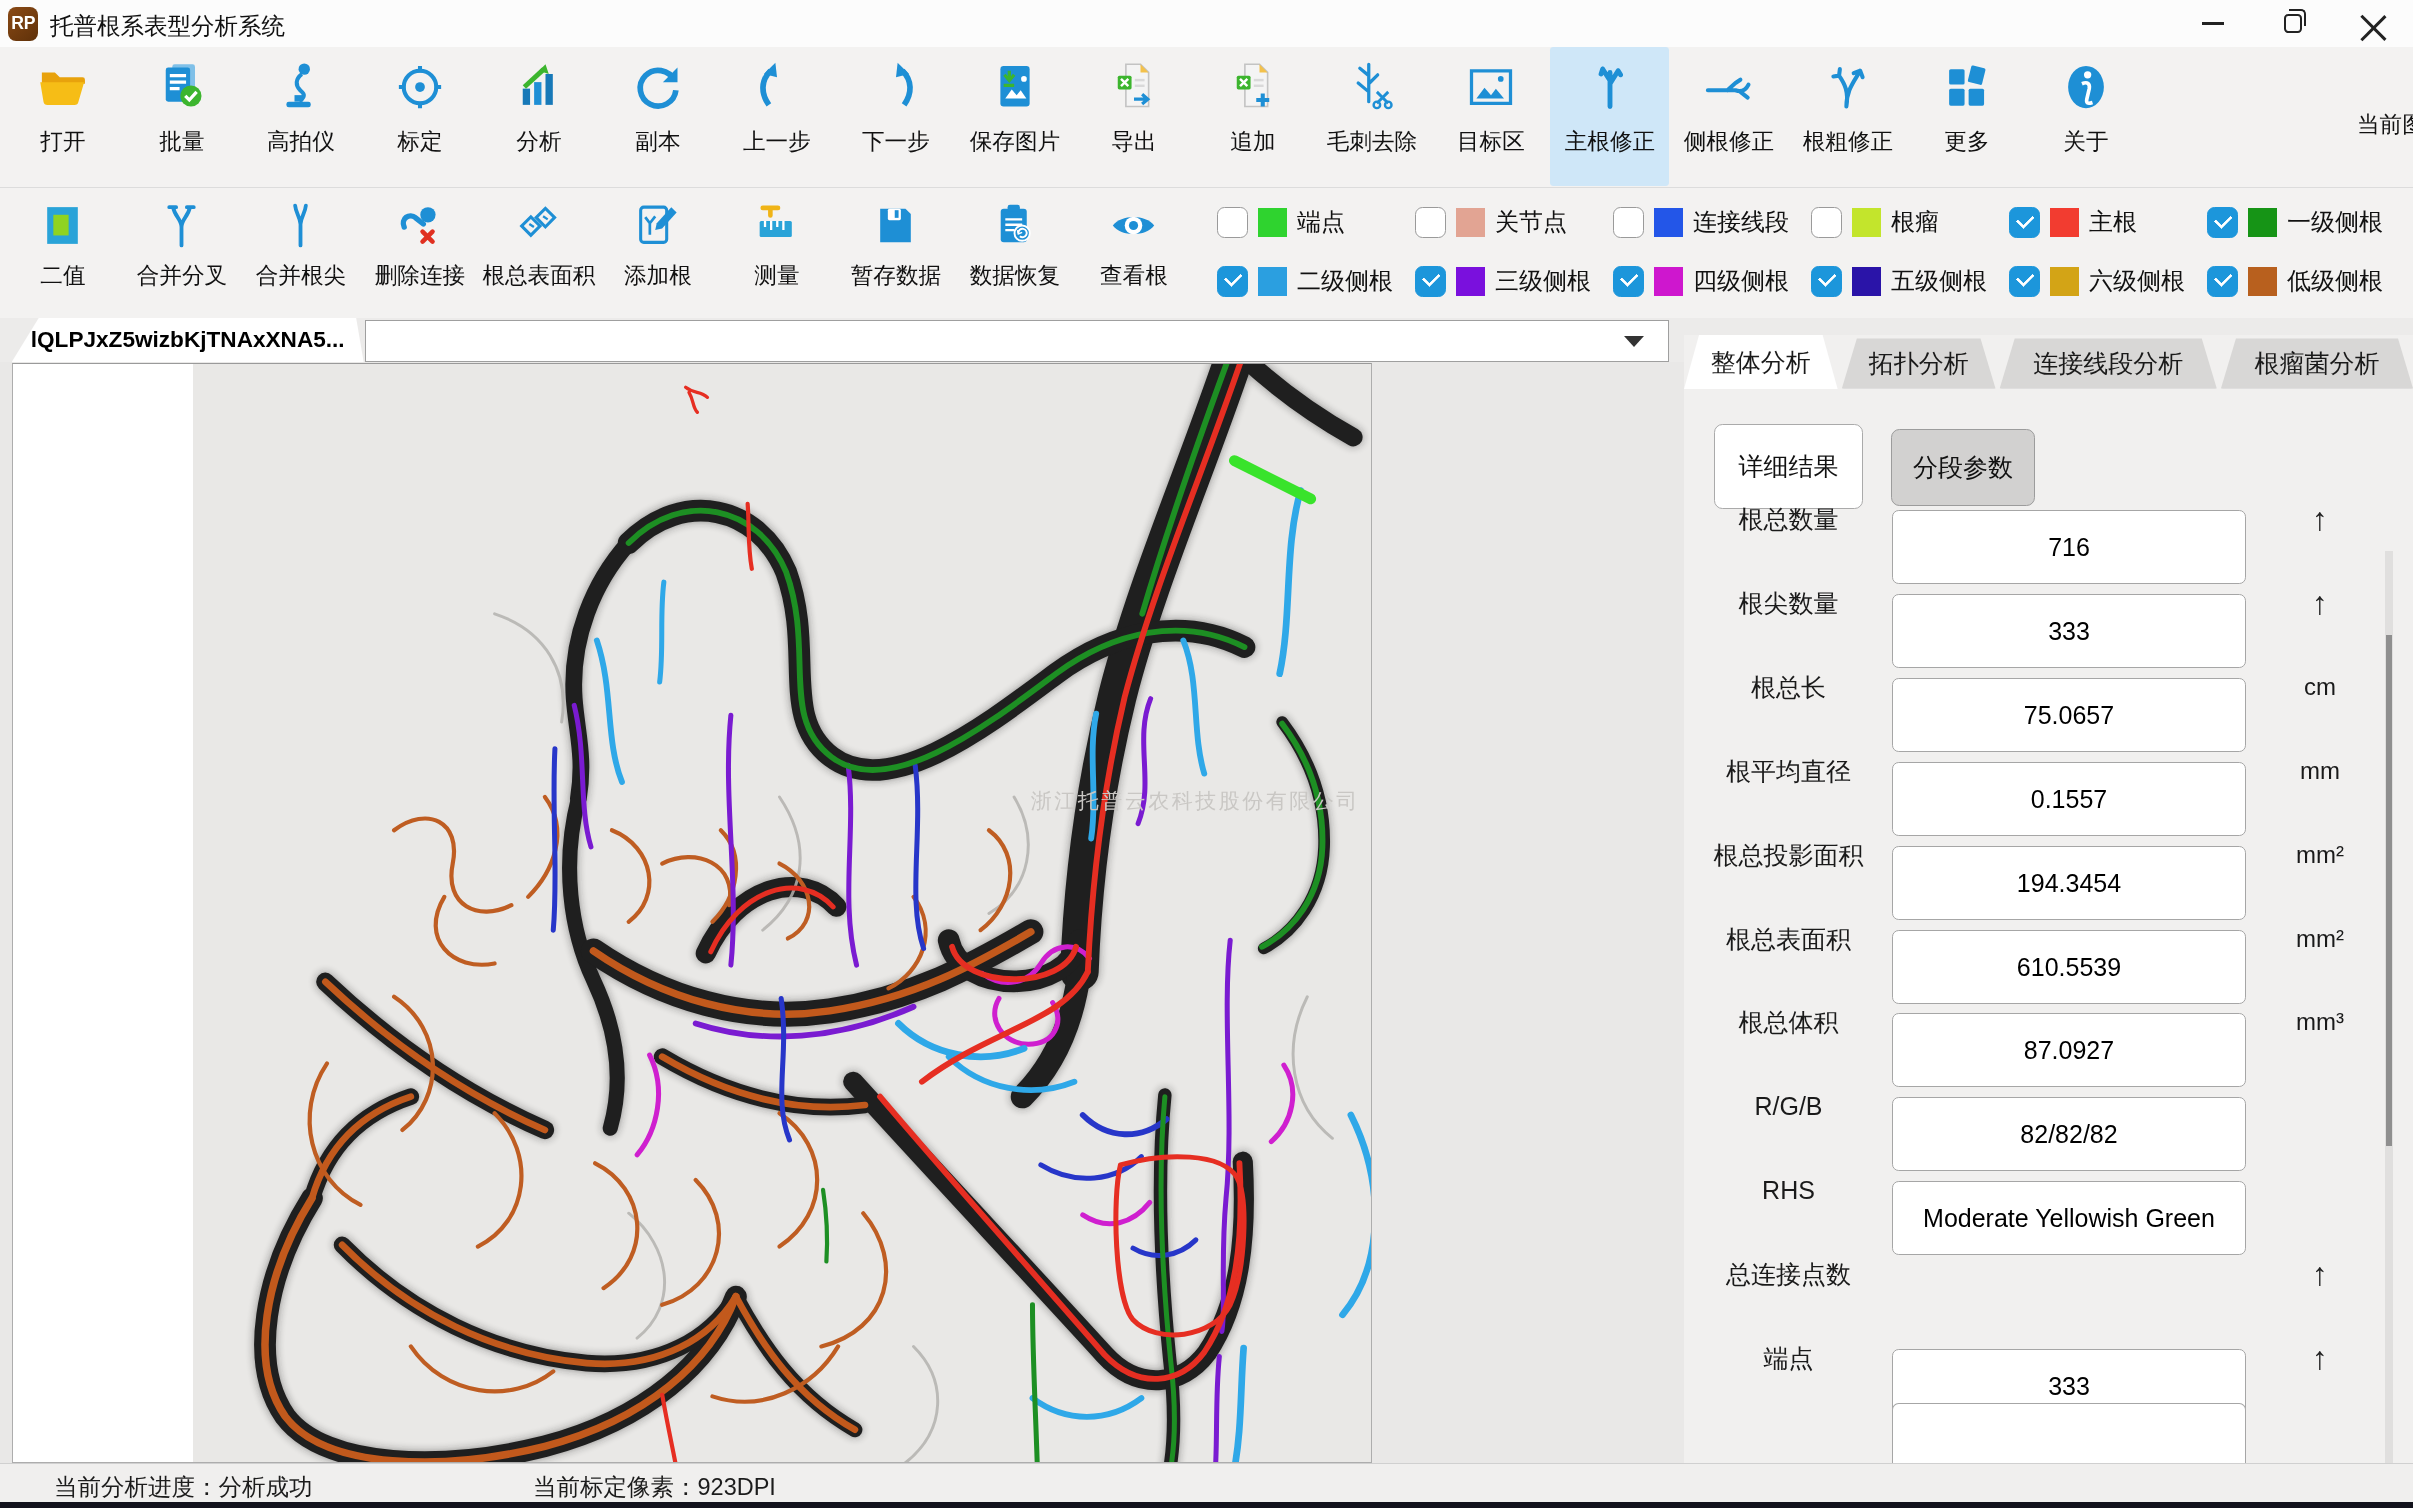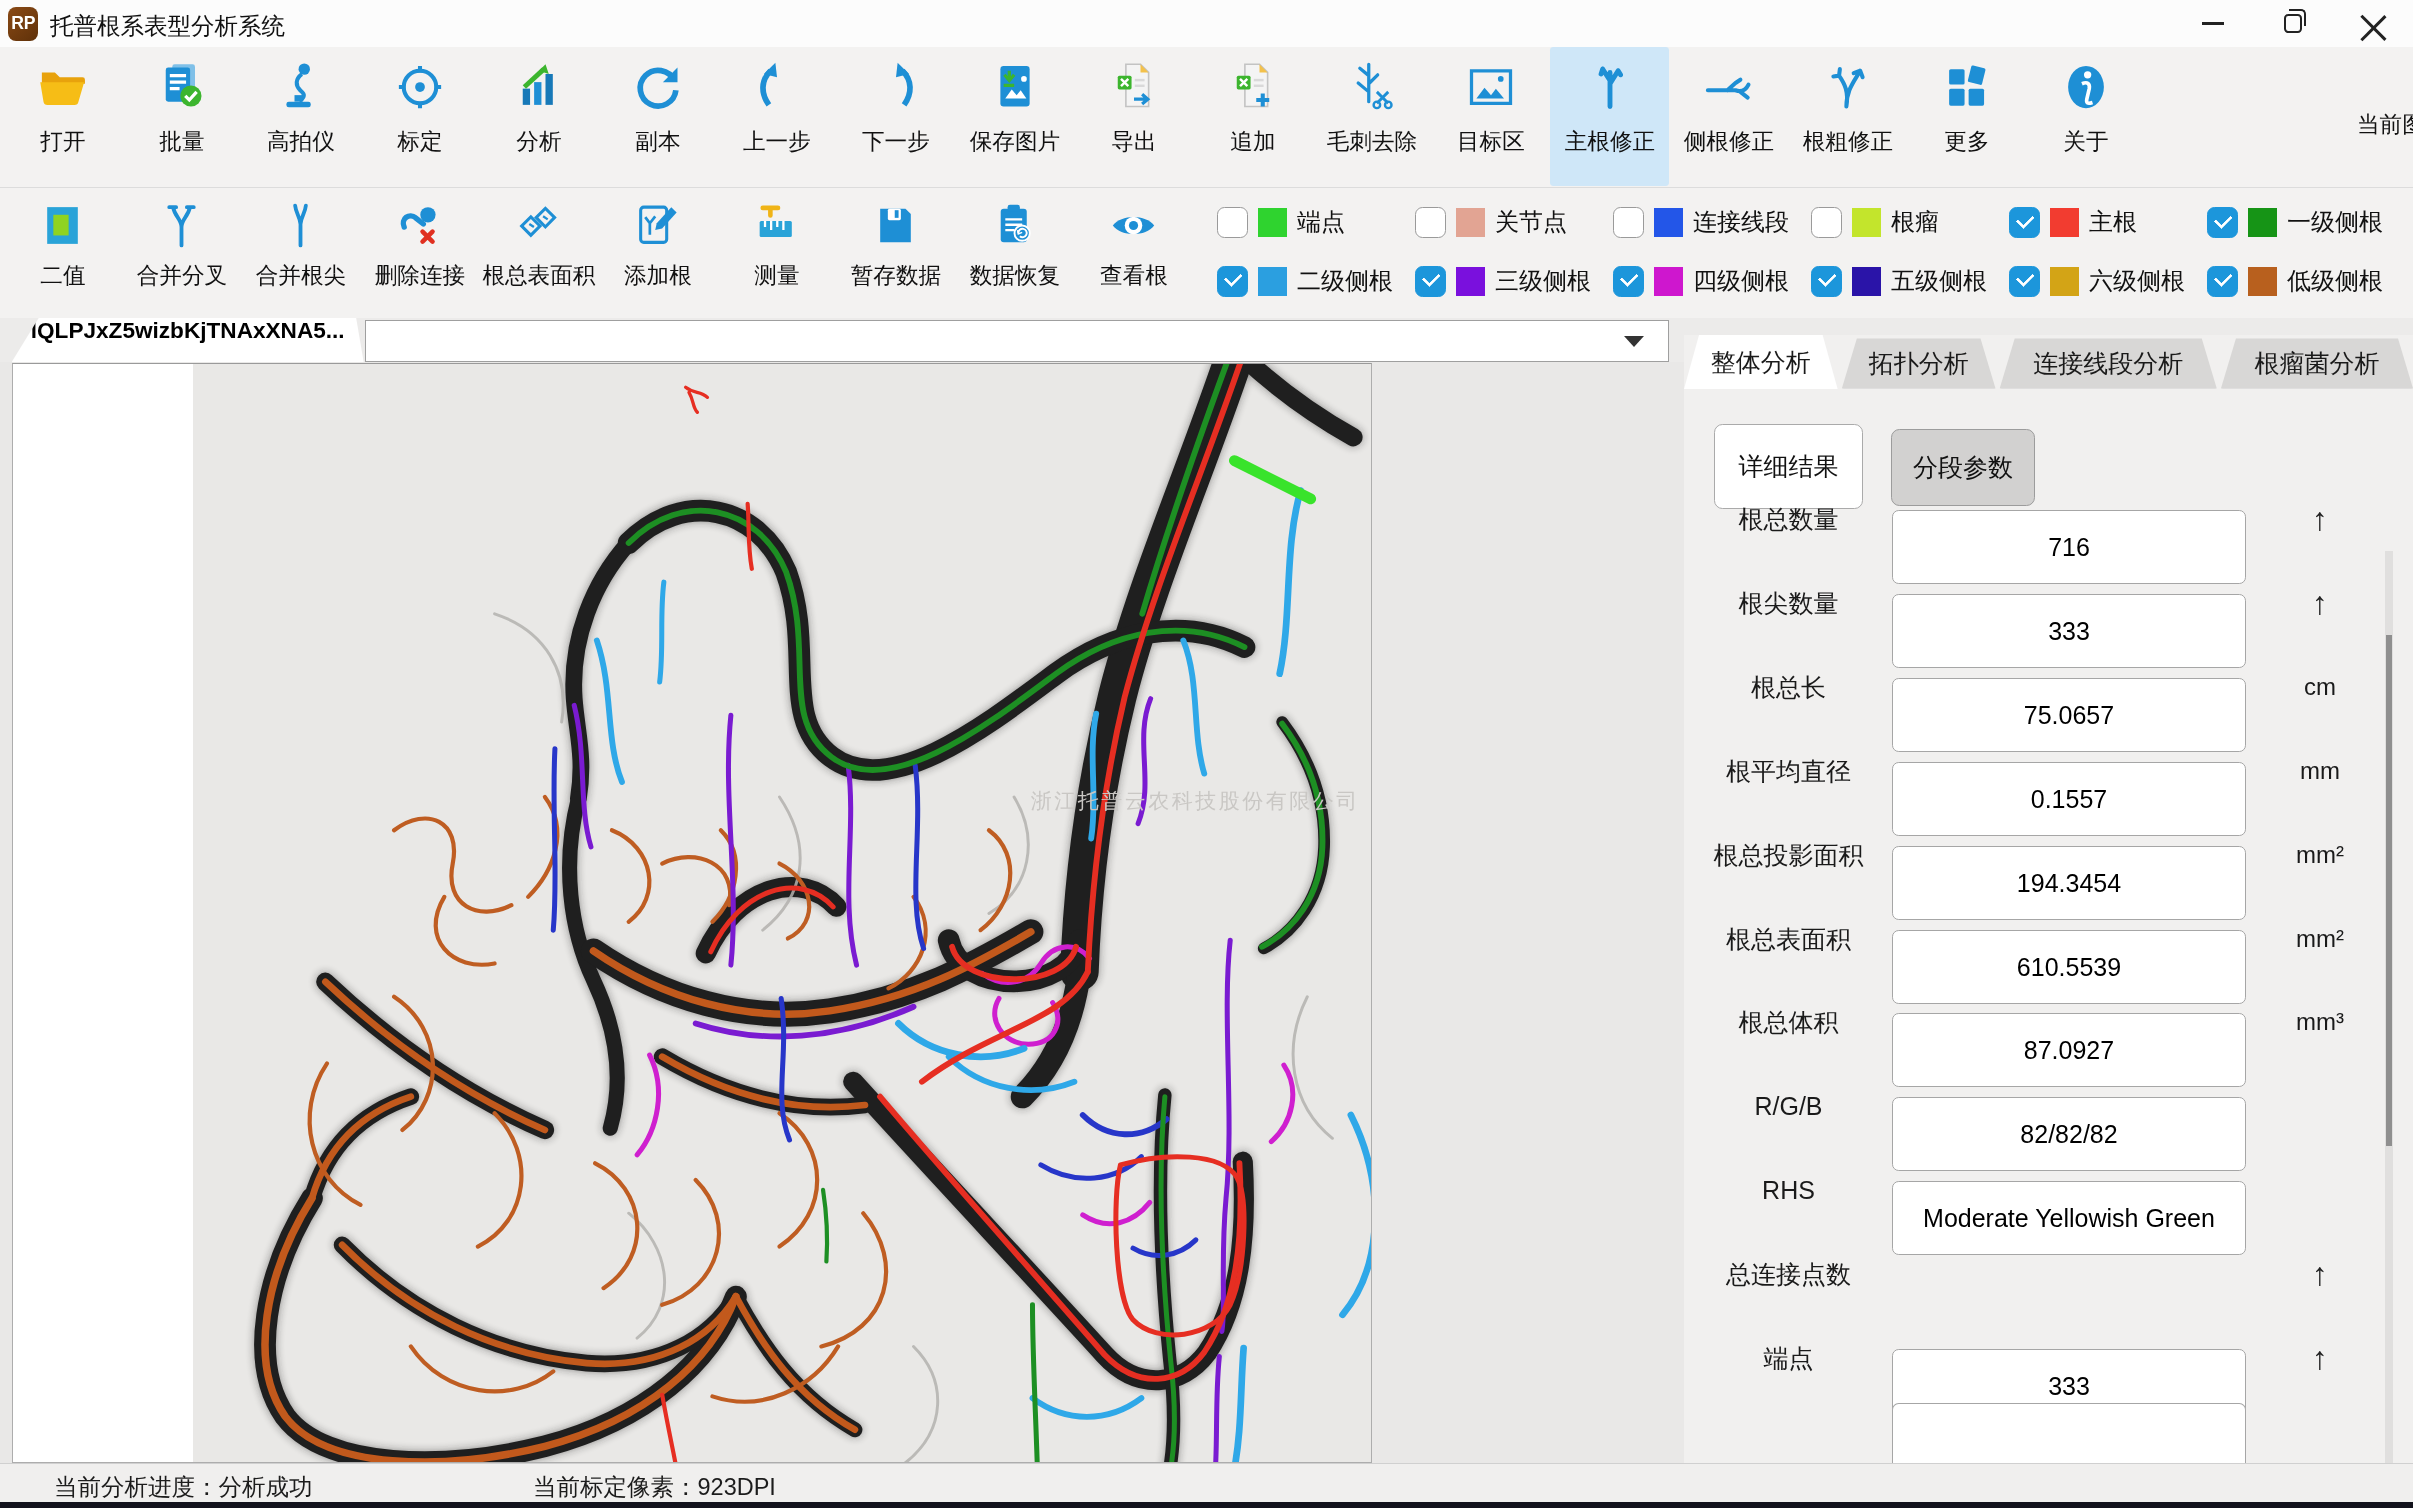--- a/index.html
+++ b/index.html
@@ -54,21 +54,21 @@
   .legend-label { margin-left:10px; font-size:24px; color:#111; white-space:nowrap; }
 
   
   .tabstrip { position:absolute; left:0; top:318px; width:2413px; height:44px; background:#ecebea; }
   .combo-bar { position:absolute; left:365px; top:1.7px; width:1304px; height:42px; background:#fff;
     border:0.8px solid #9f9f9f; }
   .combo-arrow { position:absolute; left:1624px; top:18.4px; width:0; height:0; cursor:pointer;
     border-left:10px solid transparent; border-right:10px solid transparent; border-top:11px solid #333; }
   .doc-tab { position:absolute; left:11.7px; top:0; width:352px; height:44px; background:#fff;
     clip-path:polygon(27px 0, calc(100% - 7.5px) 0, 100% 100%, 0 100%);
-    filter:drop-shadow(0 0 1.3px #777); display:flex; align-items:flex-start; justify-content:center;
+    filter:drop-shadow(0 0 1.3px #777); display:flex; align-items:center; justify-content:center;
     z-index:3; cursor:pointer; }
   .doc-tab span { font-size:22.6px; font-weight:700; color:#000; white-space:nowrap; }
 
   
   .canvas { position:absolute; left:11.7px; top:363px; width:1360px; height:1100px; background:#fff;
     border:0.8px solid #adadad; border-top-color:#9a9a9a; overflow:hidden; }
   .photo { position:absolute; left:180px; top:0; width:1307px; height:1099px; background:#e9e8e6; }
   .photo svg { position:absolute; left:0; top:0; width:100%; height:100%; }
   .watermark { position:absolute; left:838px; top:423px; font-size:21px; letter-spacing:2.5px;
     color:#c9c7c4; white-space:nowrap; z-index:5; }

